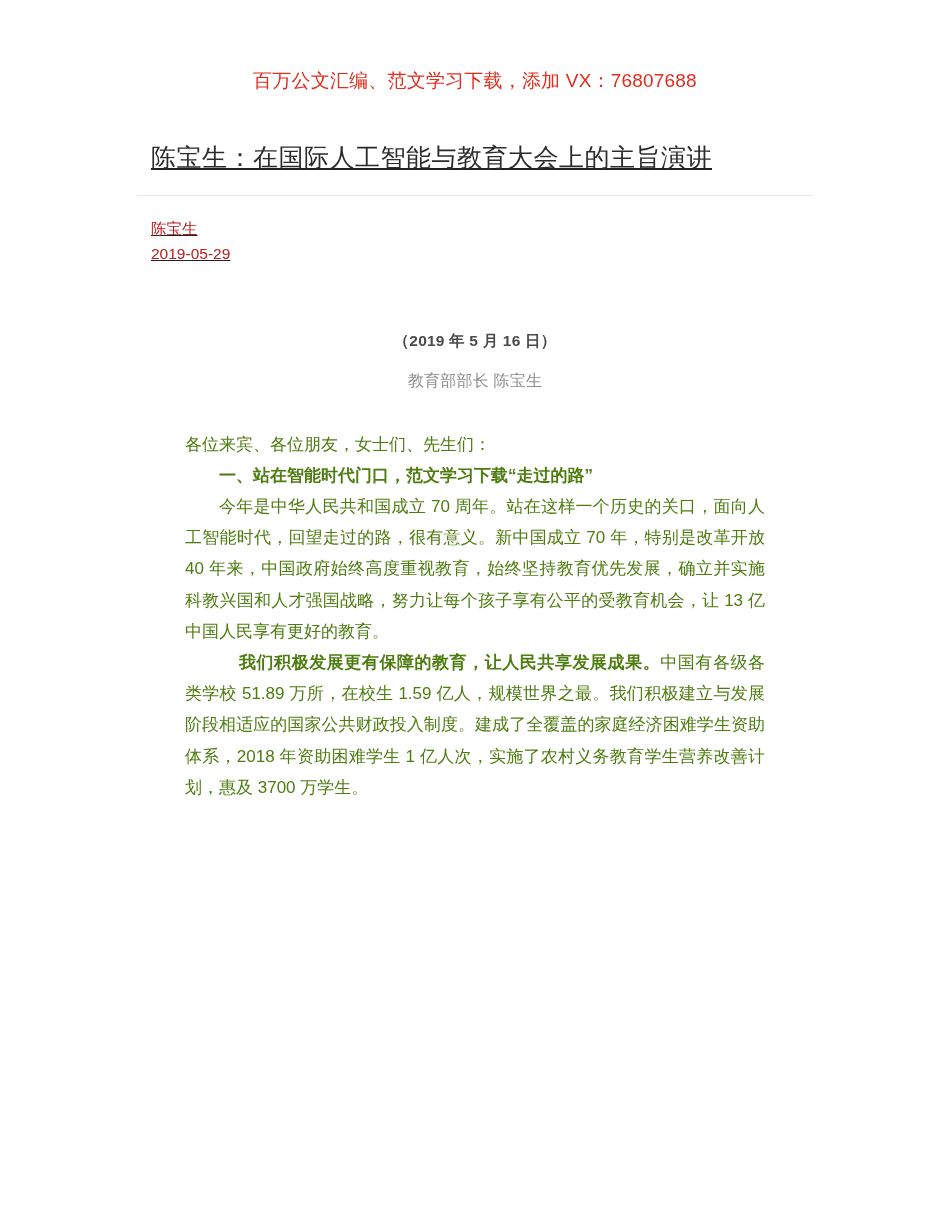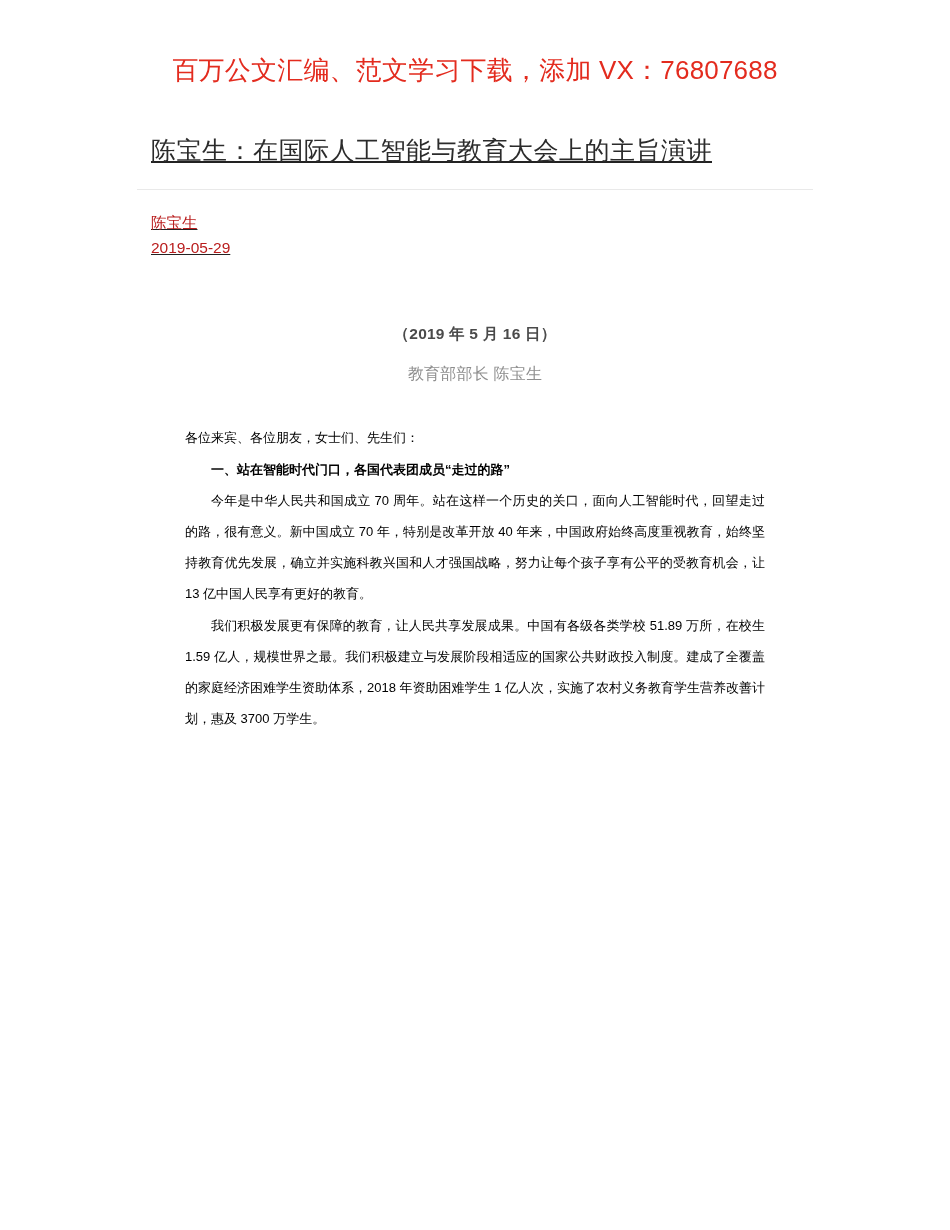--- a/index.html
+++ b/index.html
@@ -21,24 +21,24 @@
     height: 1230px;
     box-sizing: border-box;
     background: #ffffff;
     position: relative;
   }
 
   
   .promo-banner {
     text-align: center;
     color: #e32b1e;
-    font-size: 26px;
+    font-size: 19px;
     font-weight: 400;
     letter-spacing: 0.2px;
-    padding-top: 52px;
+    padding-top: 68px;
     line-height: 1.4;
   }
 
   
   .article-head {
     margin: 0 auto;
     width: 676px;
     padding-top: 46px;
     text-decoration: underline;
   }
@@ -92,39 +92,40 @@
   .doc-author {
     text-align: center;
     color: #8e8e8e;
     font-size: 16px;
     padding-top: 19px;
     letter-spacing: 0.2px;
   }
 
   .body-text {
     padding-top: 37px;
-    font-size: 13px;
+    font-size: 17px;
     line-height: 31.2px;
-    color: #000000;
+    color: #4d7c0f;
     text-align: justify;
     text-justify: inter-ideograph;
   }
   .p {
     margin: 0;
     text-indent: 2em;
   }
   .p.no-indent {
     text-indent: 0;
   }
   .p.heading {
     font-weight: bold;
     text-indent: 2em;
   }
   .lead {
-    font-weight: normal;
+    font-weight: bold;
+    margin-left: 20px;
   }
 </style>
 </head>
 <body>
 
 <div class="page">
 
   <div class="promo-banner">百万公文汇编、范文学习下载，添加 VX：76807688</div>
 
   <div class="article-head">
@@ -144,21 +145,21 @@
     <div class="doc-author">教育部部长 陈宝生</div>
 
     <div class="body-text">
 
       <p class="p no-indent">
         <span>各位来宾、各位朋友，女士们、先生们：</span>
       </p>
 
 
       <p class="p heading">
-        <span>一、站在智能时代门口，各国代表团成员“走过的路”</span>
+        <span>一、站在智能时代门口，范文学习下载“走过的路”</span>
       </p>
 
       <p class="p">
         <span>今年是中华人民共和国成立 70 周年。站在这样一个历史的关口，面向人工智能时代，回望走过的路，很有意义。新中国成立 70 年，特别是改革开放 40 年来，中国政府始终高度重视教育，始终坚持教育优先发展，确立并实施科教兴国和人才强国战略，努力让每个孩子享有公平的受教育机会，让 13 亿中国人民享有更好的教育。</span>
       </p>
 
       <p class="p">
         <span class="lead">我们积极发展更有保障的教育，让人民共享发展成果。</span><span>中国有各级各类学校 51.89 万所，在校生 1.59 亿人，规模世界之最。我们积极建立与发展阶段相适应的国家公共财政投入制度。建成了全覆盖的家庭经济困难学生资助体系，2018 年资助困难学生 1 亿人次，实施了农村义务教育学生营养改善计划，惠及 3700 万学生。</span>
       </p>
 

